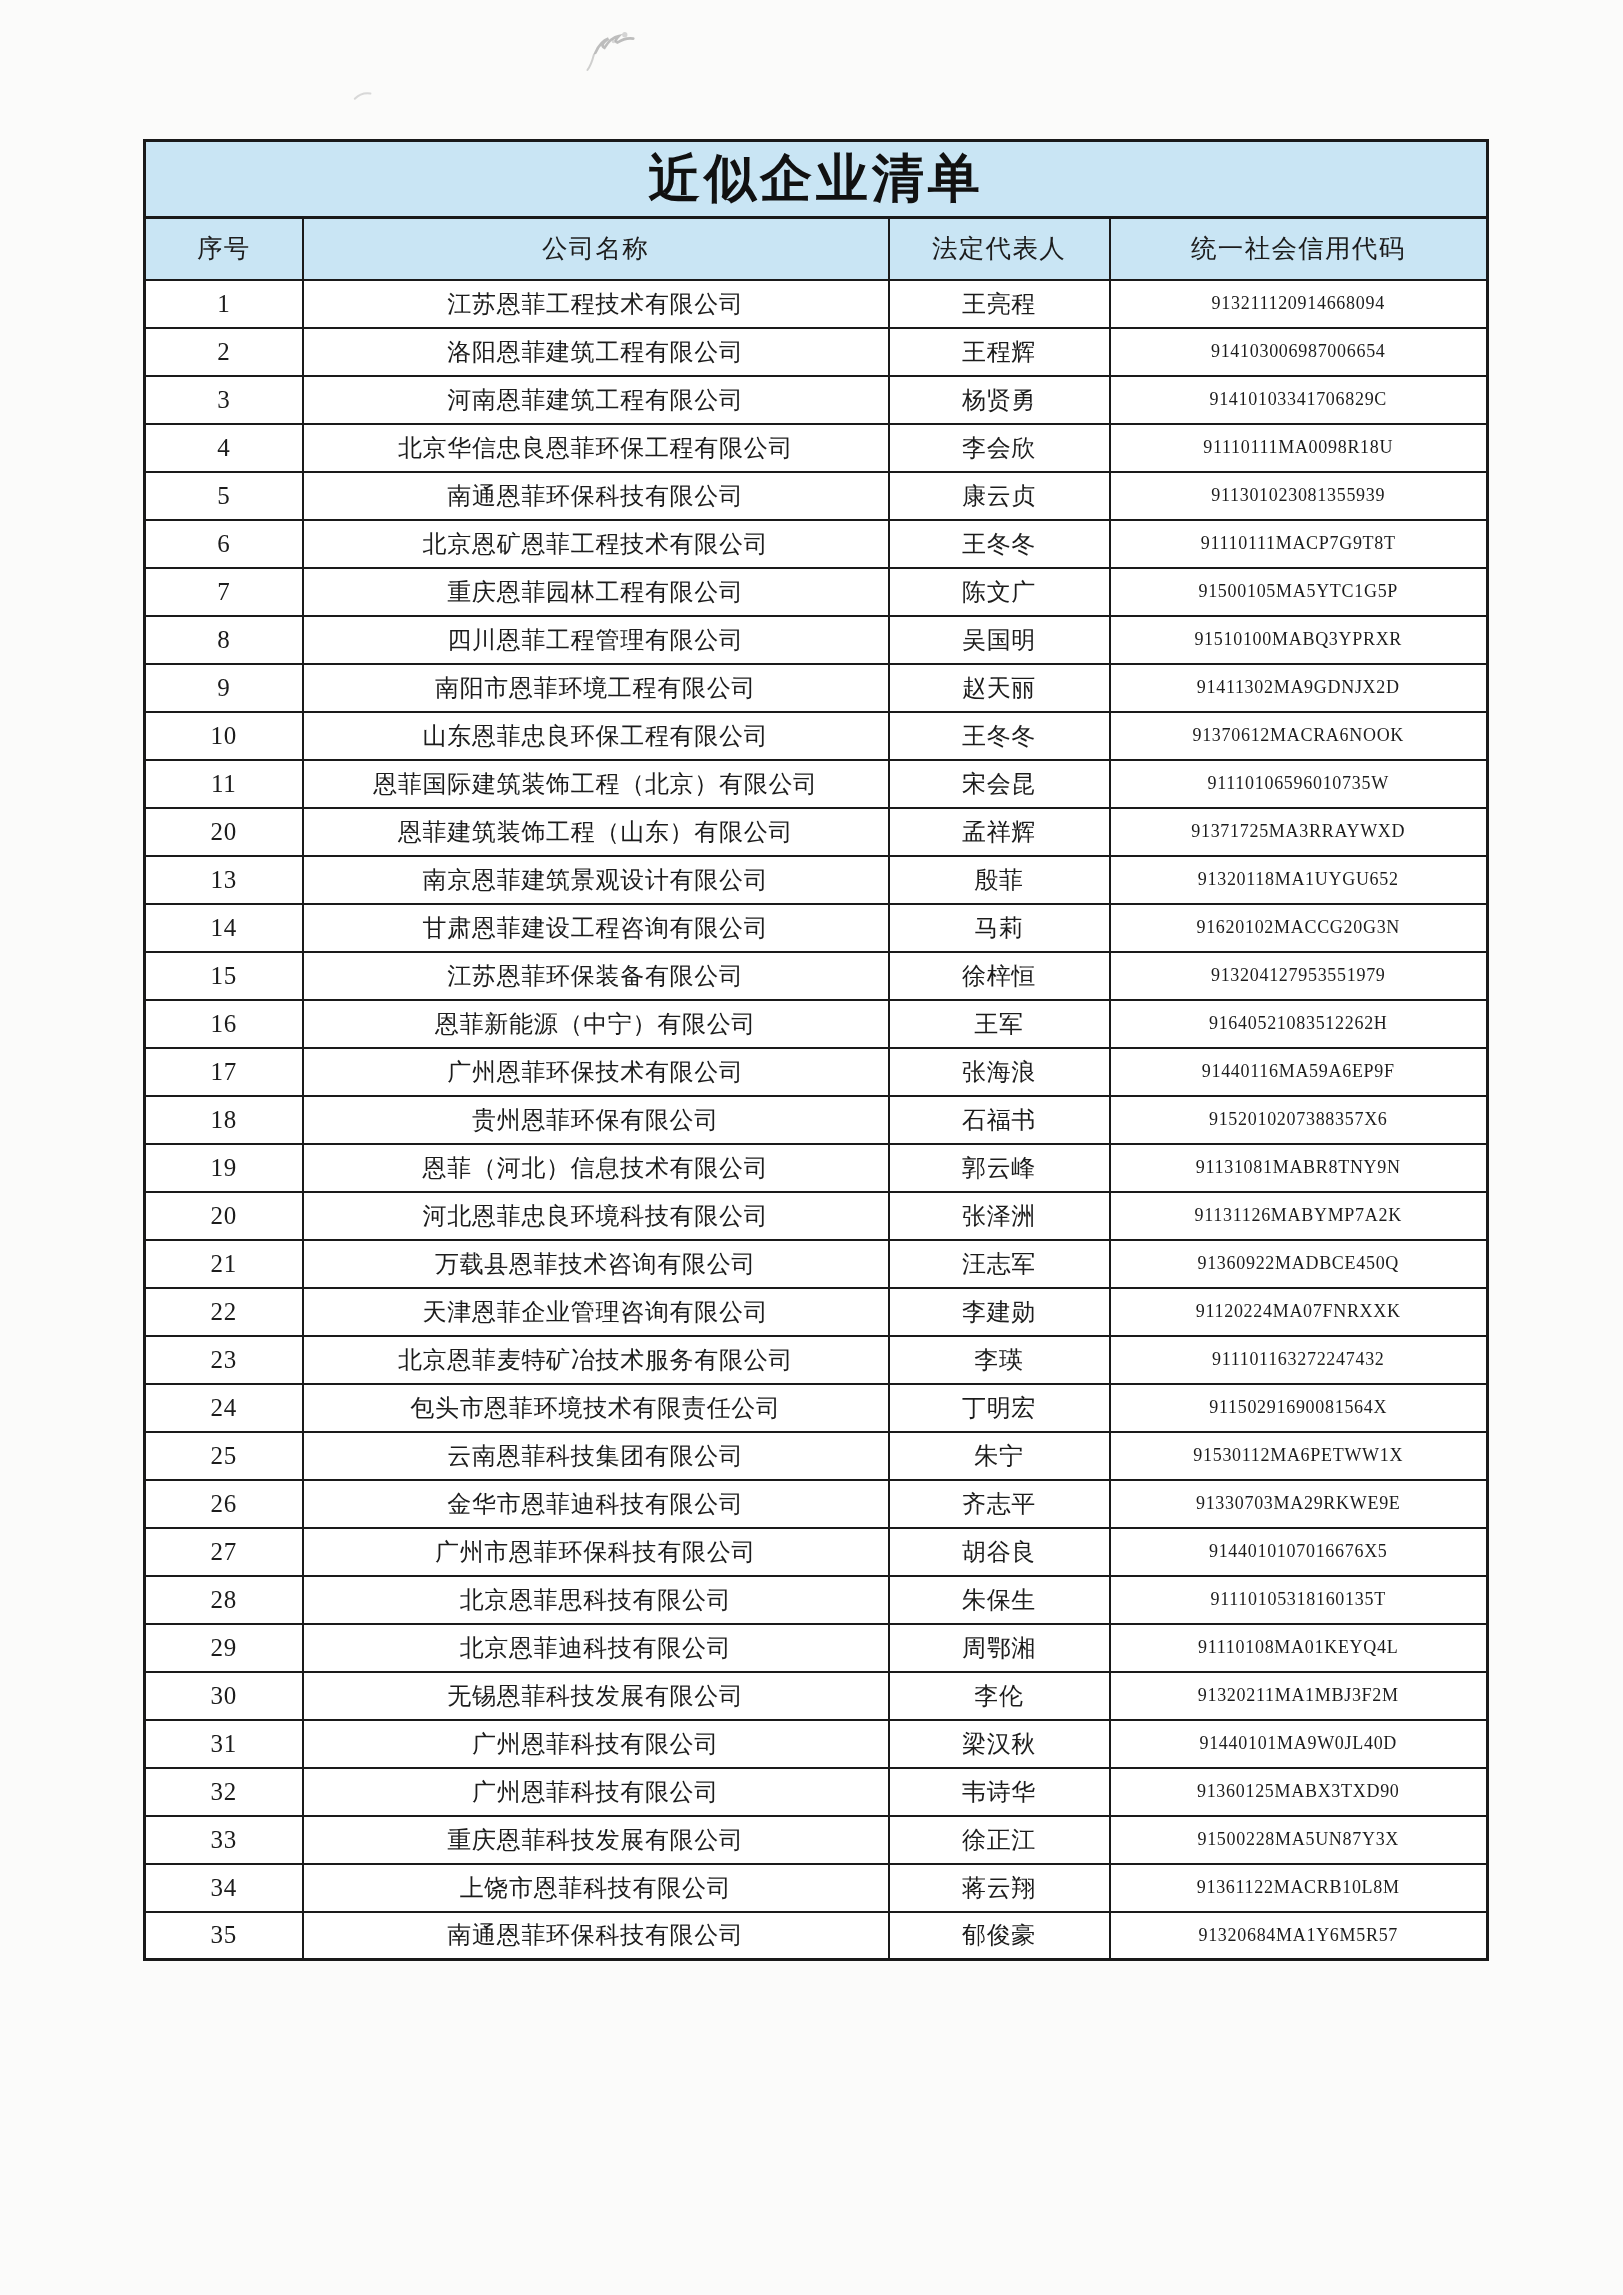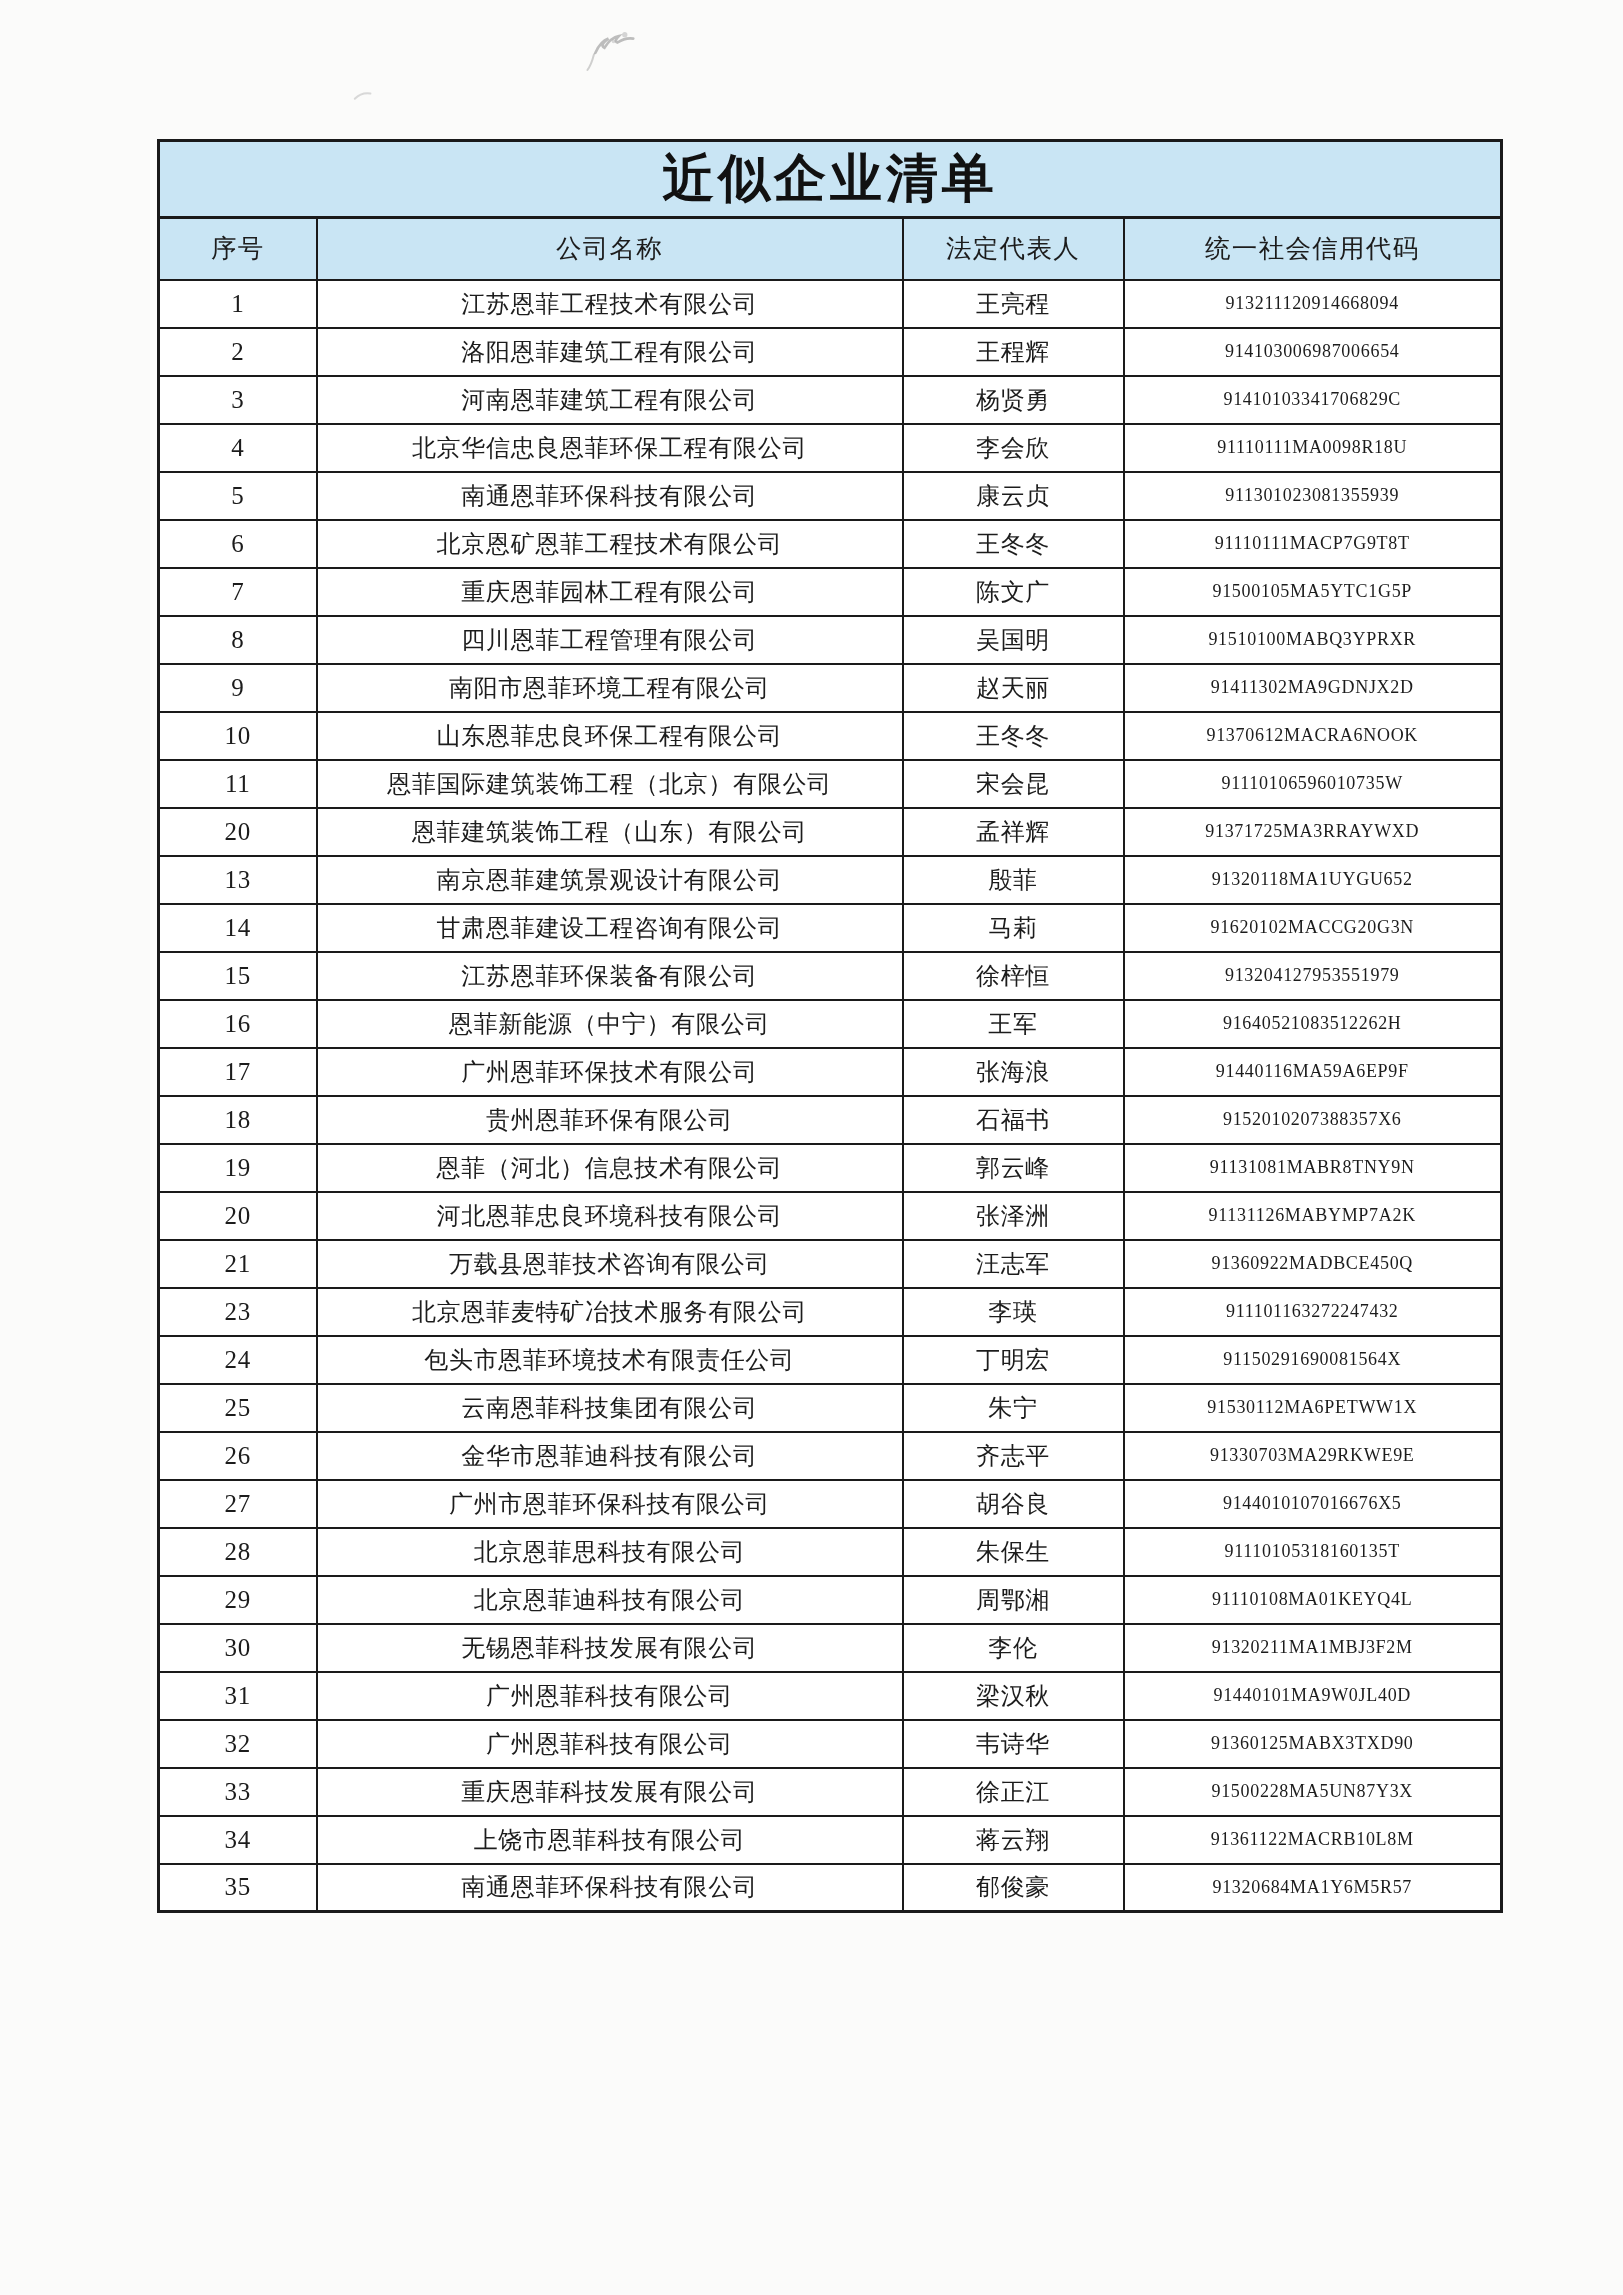--- a/index.html
+++ b/index.html
@@ -14,21 +14,21 @@
     width: 1623px;
     height: 2295px;
     position: relative;
     background: var(--page-bg);
     font-family: "Liberation Serif", "DejaVu Serif", serif;
     color: var(--ink);
     overflow: hidden;
   }
   .sheet {
     position: absolute;
-    left: 157px;
+    left: 143px;
     top: 139px;
     width: 1115px;
   }
   table.company-table {
     border-collapse: collapse;
     table-layout: fixed;
     width: 1343px;
     background: #fff;
     border: 3.9px solid var(--border);
   }
@@ -229,20 +229,26 @@
     <td class="cell-legal-rep">张泽洲</td>
     <td class="cell-credit-code">91131126MABYMP7A2K</td>
   </tr>
         <tr>
     <td class="cell-serial">21</td>
     <td class="cell-company">万载县恩菲技术咨询有限公司</td>
     <td class="cell-legal-rep">汪志军</td>
     <td class="cell-credit-code">91360922MADBCE450Q</td>
   </tr>
         <tr>
+    <td class="cell-serial">22</td>
+    <td class="cell-company">天津恩菲企业管理咨询有限公司</td>
+    <td class="cell-legal-rep">李建勋</td>
+    <td class="cell-credit-code">91120224MA07FNRXXK</td>
+  </tr>
+        <tr>
     <td class="cell-serial">23</td>
     <td class="cell-company">北京恩菲麦特矿冶技术服务有限公司</td>
     <td class="cell-legal-rep">李瑛</td>
     <td class="cell-credit-code">911101163272247432</td>
   </tr>
         <tr>
     <td class="cell-serial">24</td>
     <td class="cell-company">包头市恩菲环境技术有限责任公司</td>
     <td class="cell-legal-rep">丁明宏</td>
     <td class="cell-credit-code">91150291690081564X</td>

